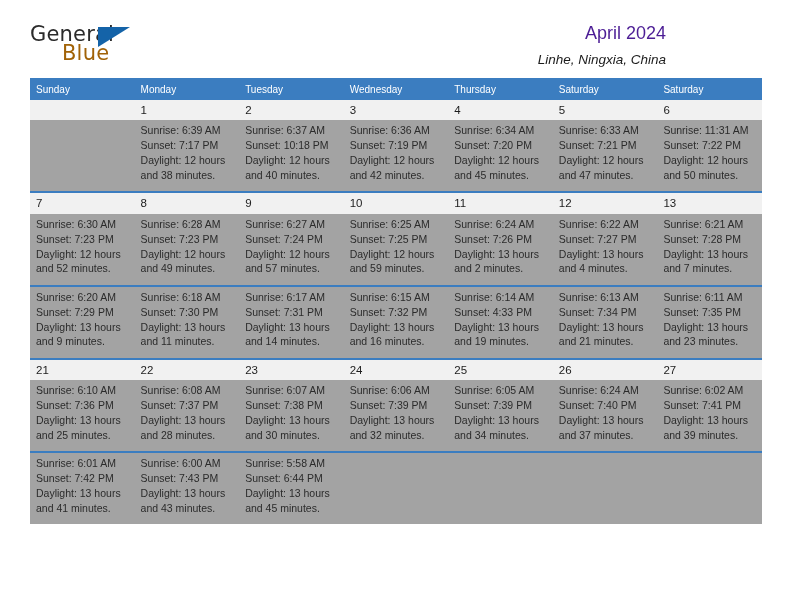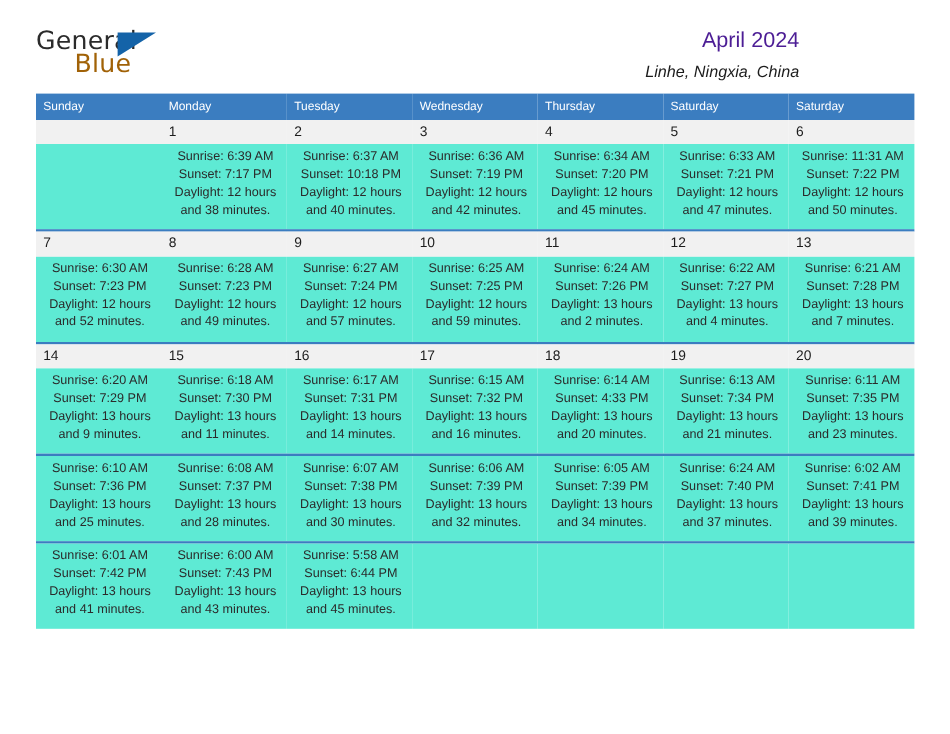--- a/index.html
+++ b/index.html
@@ -115,29 +115,28 @@
     color: #1c1c1c;
     padding: 3px 0 3px 6px;
     border: none;
     vertical-align: top;
     line-height: 1.25;
   }
   .daynum-row td.empty {
     background: #f1f1f1;
   }
   .detail-row td {
-    background: #5eead4;
+    background: #a3a3a3;
     font-size: 10.5px;
     color: #2b2b2b;
     padding: 3px 4px 6px 6px;
     border: none;
     vertical-align: top;
     line-height: 1.42;
     height: 62px;
-    text-align: center;
   }
   .detail-row td .line {
     white-space: nowrap;
   }
   .detail-row td.empty .line { visibility: hidden; }
 </style>
 </head>
 <body>
 
 <div class="page">
@@ -275,29 +274,20 @@
           <td>
             <div class="line">Sunrise: 6:21 AM</div>
             <div class="line">Sunset: 7:28 PM</div>
             <div class="line">Daylight: 13 hours</div>
             <div class="line">and 7 minutes.</div>
           </td>
         </tr>
         <tr class="week-sep">
           <td colspan="7"></td>
         </tr>
-        <tr class="daynum-row">
-          <td>14</td>
-          <td>15</td>
-          <td>16</td>
-          <td>17</td>
-          <td>18</td>
-          <td>19</td>
-          <td>20</td>
-        </tr>
         <tr class="detail-row">
           <td>
             <div class="line">Sunrise: 6:20 AM</div>
             <div class="line">Sunset: 7:29 PM</div>
             <div class="line">Daylight: 13 hours</div>
             <div class="line">and 9 minutes.</div>
           </td>
           <td>
             <div class="line">Sunrise: 6:18 AM</div>
             <div class="line">Sunset: 7:30 PM</div>
@@ -313,38 +303,47 @@
           <td>
             <div class="line">Sunrise: 6:15 AM</div>
             <div class="line">Sunset: 7:32 PM</div>
             <div class="line">Daylight: 13 hours</div>
             <div class="line">and 16 minutes.</div>
           </td>
           <td>
             <div class="line">Sunrise: 6:14 AM</div>
             <div class="line">Sunset: 4:33 PM</div>
             <div class="line">Daylight: 13 hours</div>
-            <div class="line">and 20 minutes.</div>
+            <div class="line">and 19 minutes.</div>
           </td>
           <td>
             <div class="line">Sunrise: 6:13 AM</div>
             <div class="line">Sunset: 7:34 PM</div>
             <div class="line">Daylight: 13 hours</div>
             <div class="line">and 21 minutes.</div>
           </td>
           <td>
             <div class="line">Sunrise: 6:11 AM</div>
             <div class="line">Sunset: 7:35 PM</div>
             <div class="line">Daylight: 13 hours</div>
             <div class="line">and 23 minutes.</div>
           </td>
         </tr>
         <tr class="week-sep">
           <td colspan="7"></td>
         </tr>
+        <tr class="daynum-row">
+          <td>21</td>
+          <td>22</td>
+          <td>23</td>
+          <td>24</td>
+          <td>25</td>
+          <td>26</td>
+          <td>27</td>
+        </tr>
         <tr class="detail-row">
           <td>
             <div class="line">Sunrise: 6:10 AM</div>
             <div class="line">Sunset: 7:36 PM</div>
             <div class="line">Daylight: 13 hours</div>
             <div class="line">and 25 minutes.</div>
           </td>
           <td>
             <div class="line">Sunrise: 6:08 AM</div>
             <div class="line">Sunset: 7:37 PM</div>

